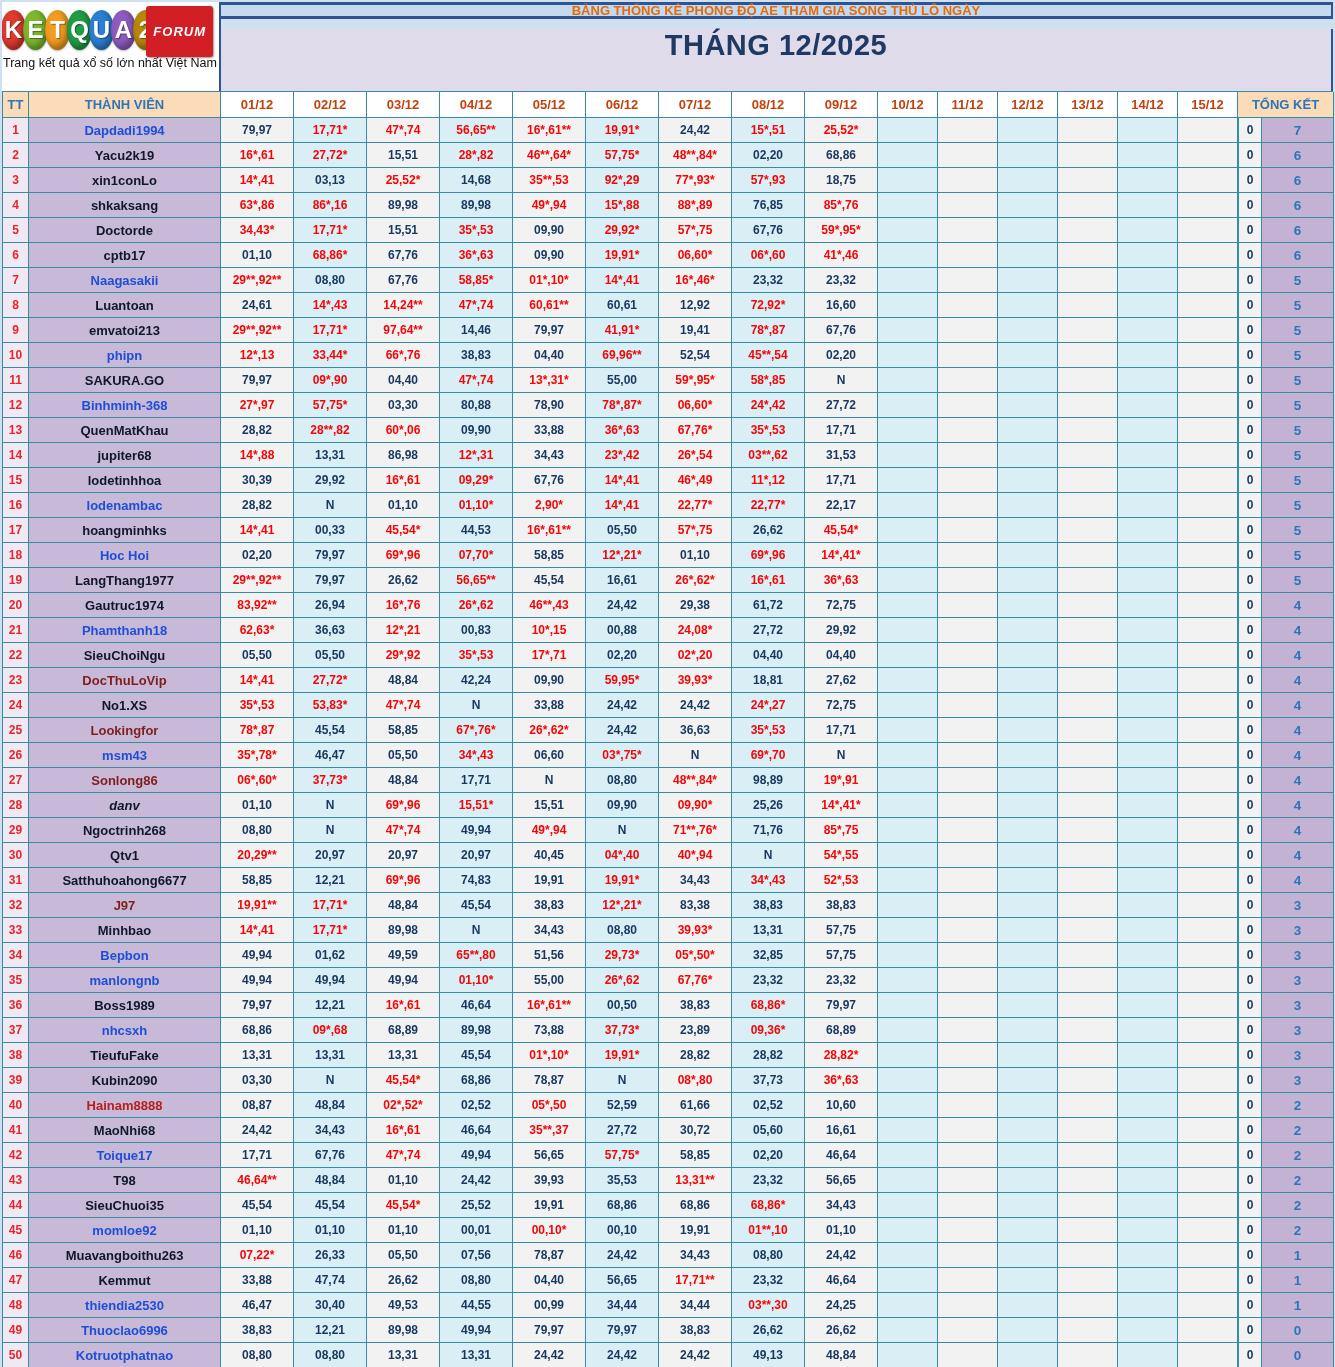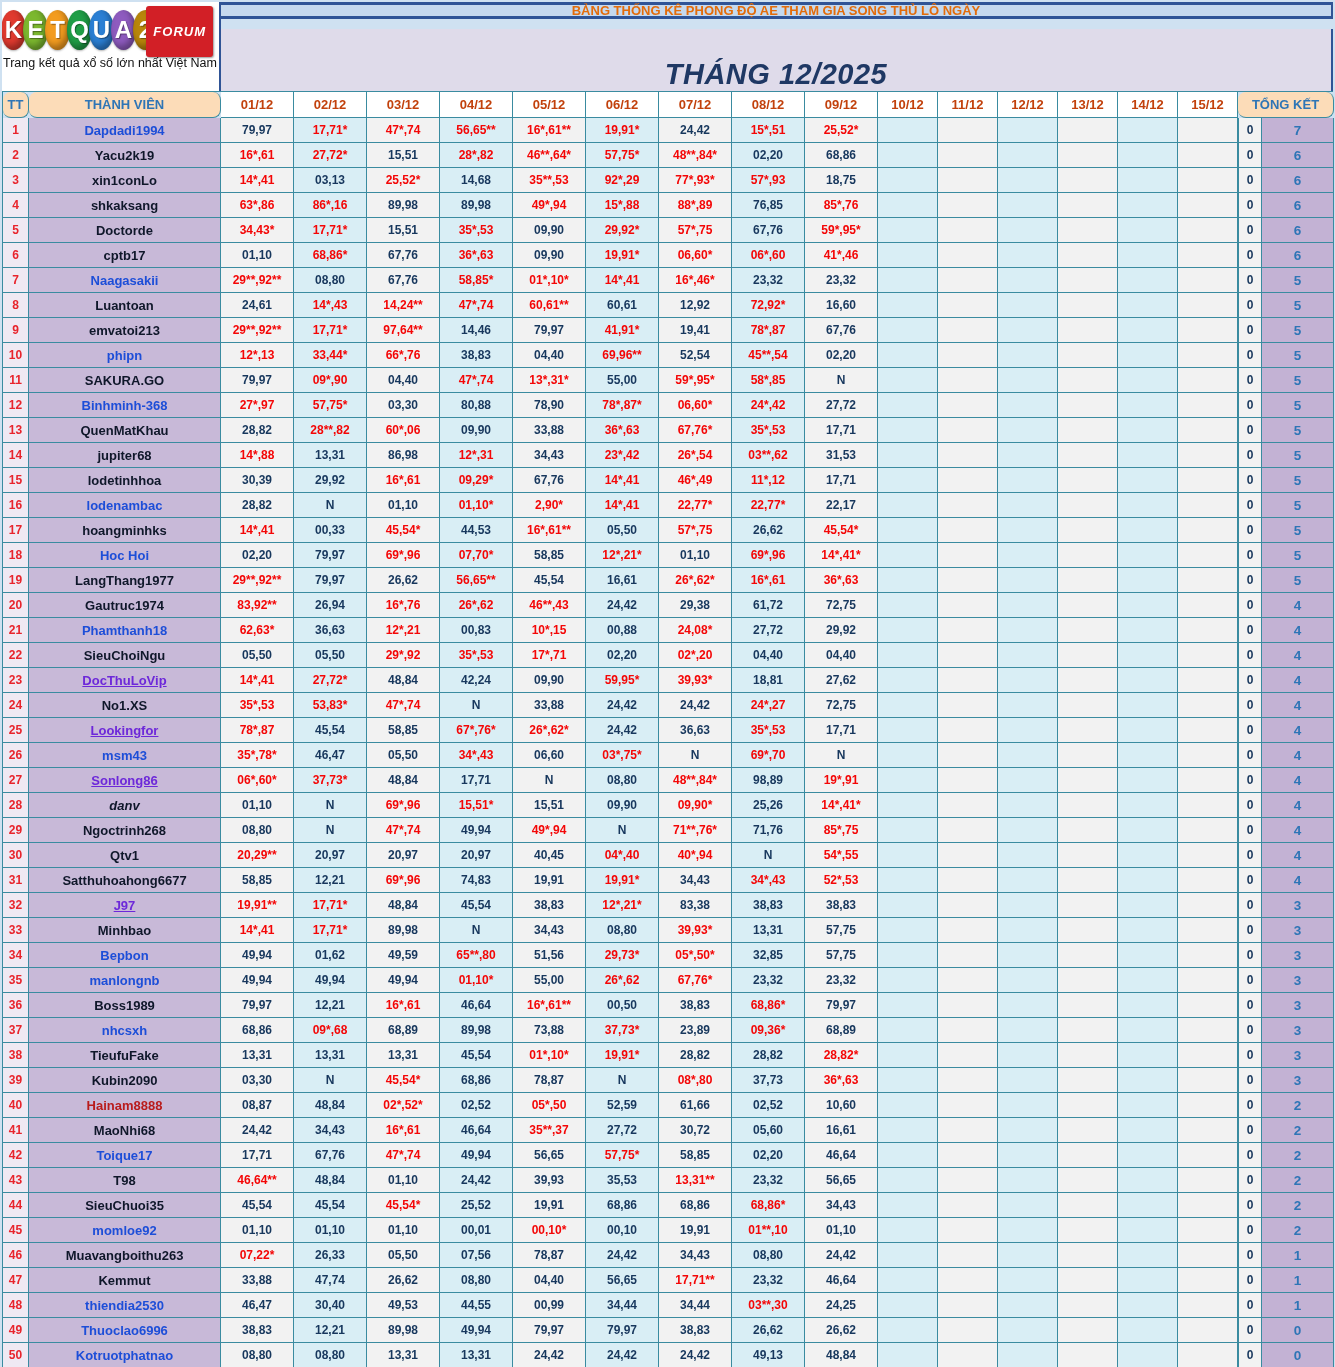--- a/index.html
+++ b/index.html
@@ -9,41 +9,41 @@
 
   
   .logo-box { position:absolute; left:2px; top:2px; width:219px; height:89px; background:#ffffff; border-right:2px solid #2f5496; overflow:hidden; }
   .brand-row { display:flex; align-items:flex-start; padding:8px 2px 0 2px; position:relative; }
   .brand-letter { display:inline-flex; align-items:center; justify-content:center; width:25px; height:40px; border-radius:50%; color:#fff; font-weight:bold; font-size:24px; margin-left:-3px; box-shadow:inset -3px -4px 6px rgba(0,0,0,.35), 0 1px 2px rgba(0,0,0,.3); text-shadow:1px 1px 1px rgba(0,0,0,.4); }
   .forum-badge { position:absolute; right:6px; top:4px; background:#d21f26; color:#fff; font-weight:bold; font-style:italic; font-size:13px; padding:18px 7px; border-radius:3px; letter-spacing:1px; box-shadow:1px 1px 2px rgba(0,0,0,.4); }
   .tagline { font-size:12.5px; color:#111; padding:6px 0 0 1px; white-space:nowrap; font-weight:500; }
 
   .top-banner { position:absolute; left:221px; top:2px; width:1112px; height:17px; background:#c5d9ee; border-top:3px solid #2f5496; border-bottom:3px solid #2f5496; border-right:2px solid #2f5496; display:flex; align-items:center; justify-content:center; }
   .top-banner span { color:#e36c0a; font-weight:bold; font-size:13px; }
-  .title-row { position:absolute; left:221px; top:29px; width:1112px; height:62px; background:#dfdbea; border-right:2px solid #2f5496; display:flex; align-items:flex-end; justify-content:center;font-style:italic; }
+  .title-row { position:absolute; left:221px; top:29px; width:1112px; height:62px; background:#dfdbea; border-right:2px solid #2f5496; display:flex; align-items:flex-start; justify-content:center; }
   .title-row span { color:#1f3864; font-weight:bold; font-size:29px; letter-spacing:.5px; }
 
   
   .tbl { position:absolute; left:2px; top:91px; width:1331px; border-left:1px solid #3a8ba0; border-top:1px solid #3a8ba0; }
   .trow { display:grid; grid-template-columns:26px 192px repeat(9,73px) repeat(6,60px) 24px 72px; height:25px; }
   .trow.head { height:26px; }
   .cell { border-right:1px solid #3a8ba0; border-bottom:1px solid #3a8ba0; display:flex; align-items:center; justify-content:center; font-size:12px; font-weight:bold; overflow:hidden; white-space:nowrap; }
   .head .cell { background:#ffffff; color:#c2410c; font-size:13px; }
-  .head .cell.peach { background:#fcdcb8; color:#2e75b6; font-size:13px;border-radius:8px; }
+  .head .cell.peach { background:#fcdcb8; color:#2e75b6; font-size:13px; }
   .cell.tt { background:#efe9f3; color:#e8242c; font-size:12px; }
   .cell.member { background:#c8b9d8; font-size:13px; }
   .cell.v-even { background:#f2f2f2; }
   .cell.v-odd  { background:#d9eef5; }
   .cell.zero { background:#f2f2f2; color:#17375d; border-left:2px solid #3a8ba0; margin-left:-1px; }
   .cell.total { background:#c3b2d4; color:#2e75b6; font-size:13.5px; }
   .val-dark { color:#17375d; }
   .val-red  { color:#f40606; }
   .name-dark  { color:#1d4ed8; }
   .name-brown { color:#0f172a; }
-  .name-sky   { color:#6d28d9;text-decoration:underline; }
+  .name-sky   { color:#7f1d1d; }
   .name-gold  { color:#b91c1c; }
   .name-italic{ font-style:italic; }
 </style>
 </head>
 <body>
 
 <div class="page">
 
   <div class="logo-box">
     <div class="brand-row">

